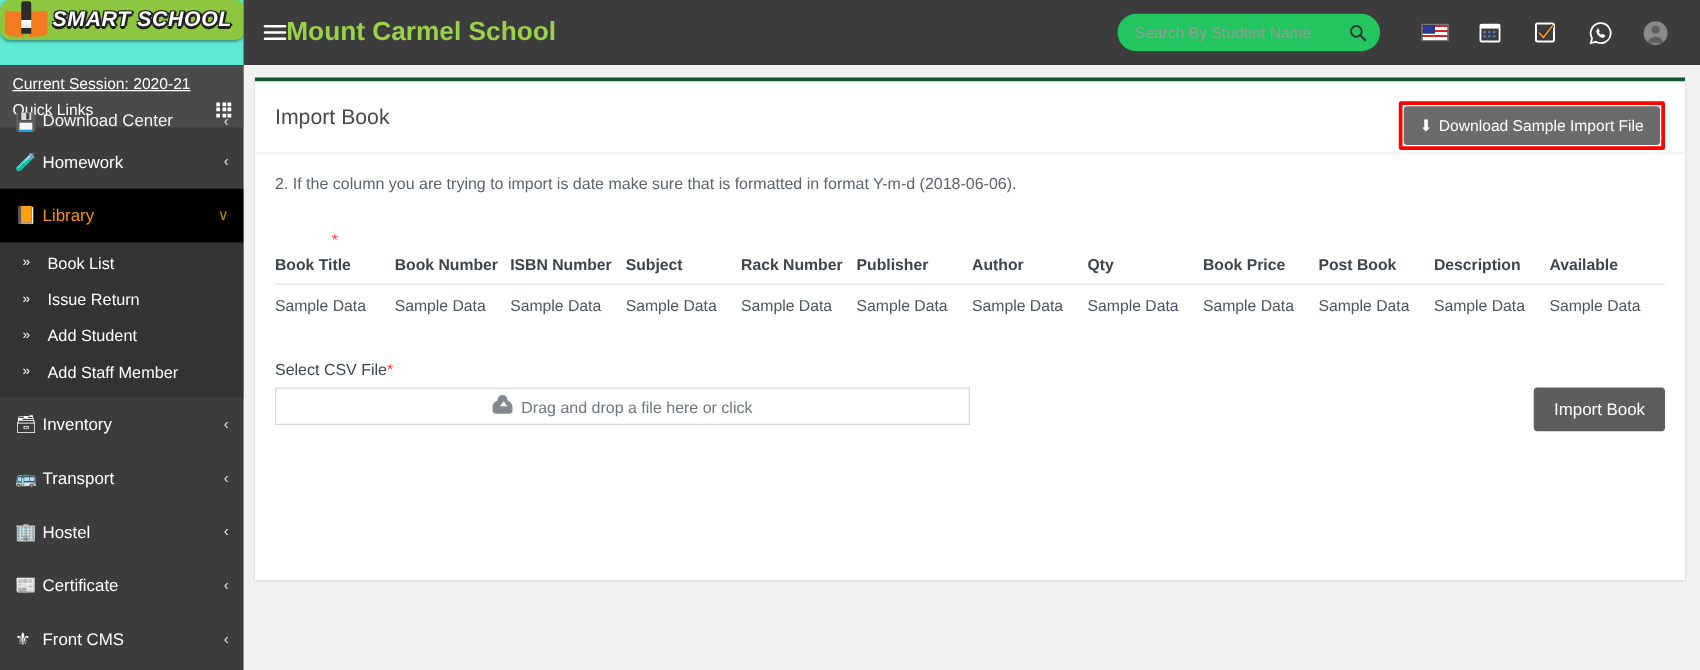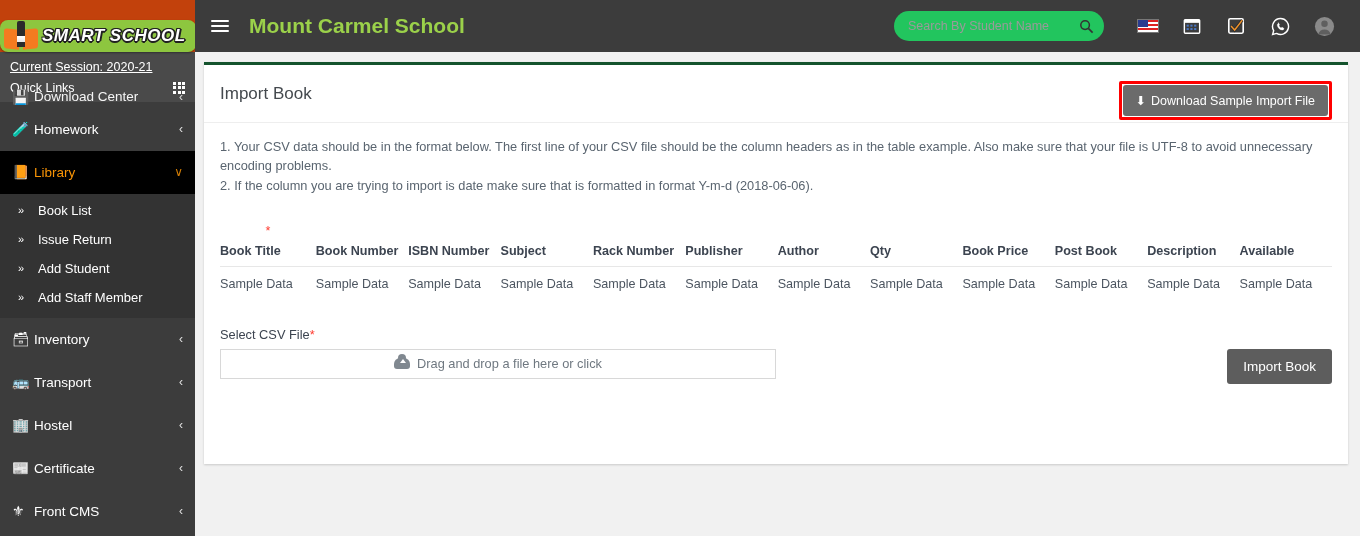--- a/index.html
+++ b/index.html
@@ -10,22 +10,22 @@
     overflow:hidden;
   }
   body { position:relative; }
 
   
   #sidebar {
     position:absolute; left:0; top:0; width:195px; height:536px;
     background:#3c3c3c; overflow:hidden;
   }
   #logo-area {
-    height:52px; background:#c2410c;
-    display:flex; align-items:flex-end; padding-left:0;
+    height:52px; background:#5eead4;
+    display:flex; align-items:flex-start; padding-left:0;
   }
   .logo-pill {
     display:flex; align-items:center;
     background:#8dc63f; border-radius:8px;
     height:32px; padding-right:10px; position:relative;
     box-shadow:0 1px 2px rgba(0,0,0,.35);
   }
   .logo-book {
     width:34px; height:30px; margin-left:4px; margin-right:4px;
     position:relative; flex:none;
@@ -92,21 +92,21 @@
   #topbar {
     position:absolute; left:195px; top:0; right:0; height:52px;
     background:#3c3c3c; display:flex; align-items:center;
   }
   #hamburger {
     width:18px; margin-left:16px; cursor:pointer;
     display:flex; flex-direction:column; gap:3px;
   }
   #hamburger span { display:block; height:2px; background:#ffffff; border-radius:1px; }
   #school-title {
-    color:#9bd14a; font-size:21px; font-weight:bold; margin-left:20px; white-space:nowrap;
+    color:#9bd14a; font-size:21px; font-weight:bold; white-space:nowrap;
   }
   #topbar-right {
     margin-left:auto; display:flex; align-items:center; gap:0px; padding-right:14px;
   }
   #searchbox {
     background:#22c55e; border-radius:16px; height:30px; width:210px;
     display:flex; align-items:center; padding:0 10px 0 14px; margin-right:22px;
   }
   #searchbox input {
     border:none; outline:none; flex:1; font-size:12.5px; color:#555;
@@ -354,21 +354,20 @@
     <div id="card-head">
       <div id="card-title">Import Book</div>
       <div id="dl-wrap">
         <button id="dl-btn">
           <span class="dlico">⬇</span><span>Download Sample Import File</span>
         </button>
       </div>
     </div>
 
     <div id="notes">
-      <div>1. Your CSV data should be in the format below. The first line of your CSV file should be the column headers as in the table example. Also make sure that your file is UTF-8 to avoid unnecessary encoding problems.</div>
       <div>2. If the column you are trying to import is date make sure that is formatted in format Y-m-d (2018-06-06).</div>
     </div>
 
     <div id="tablewrap">
       <table>
         <thead>
           <tr>
             <th style="width:8.5%">
               <span class="req">*</span>
               <span>Book Title</span>

